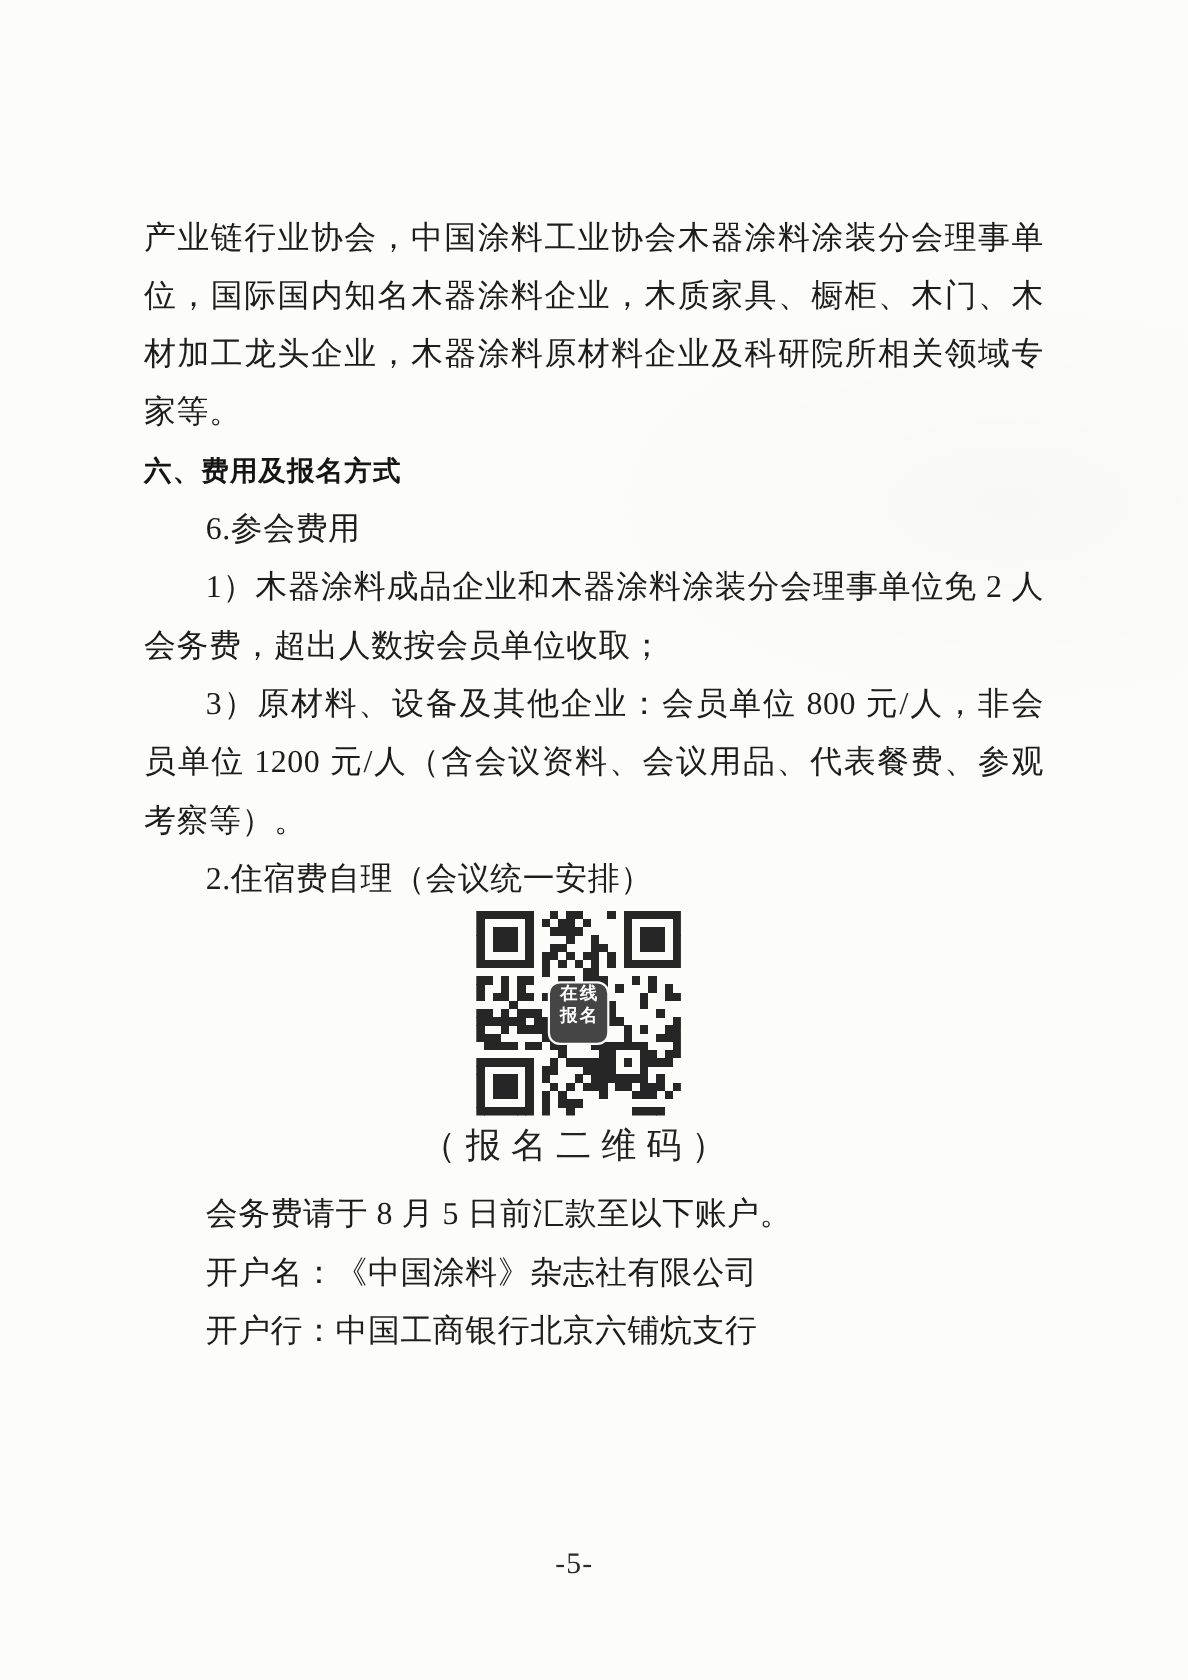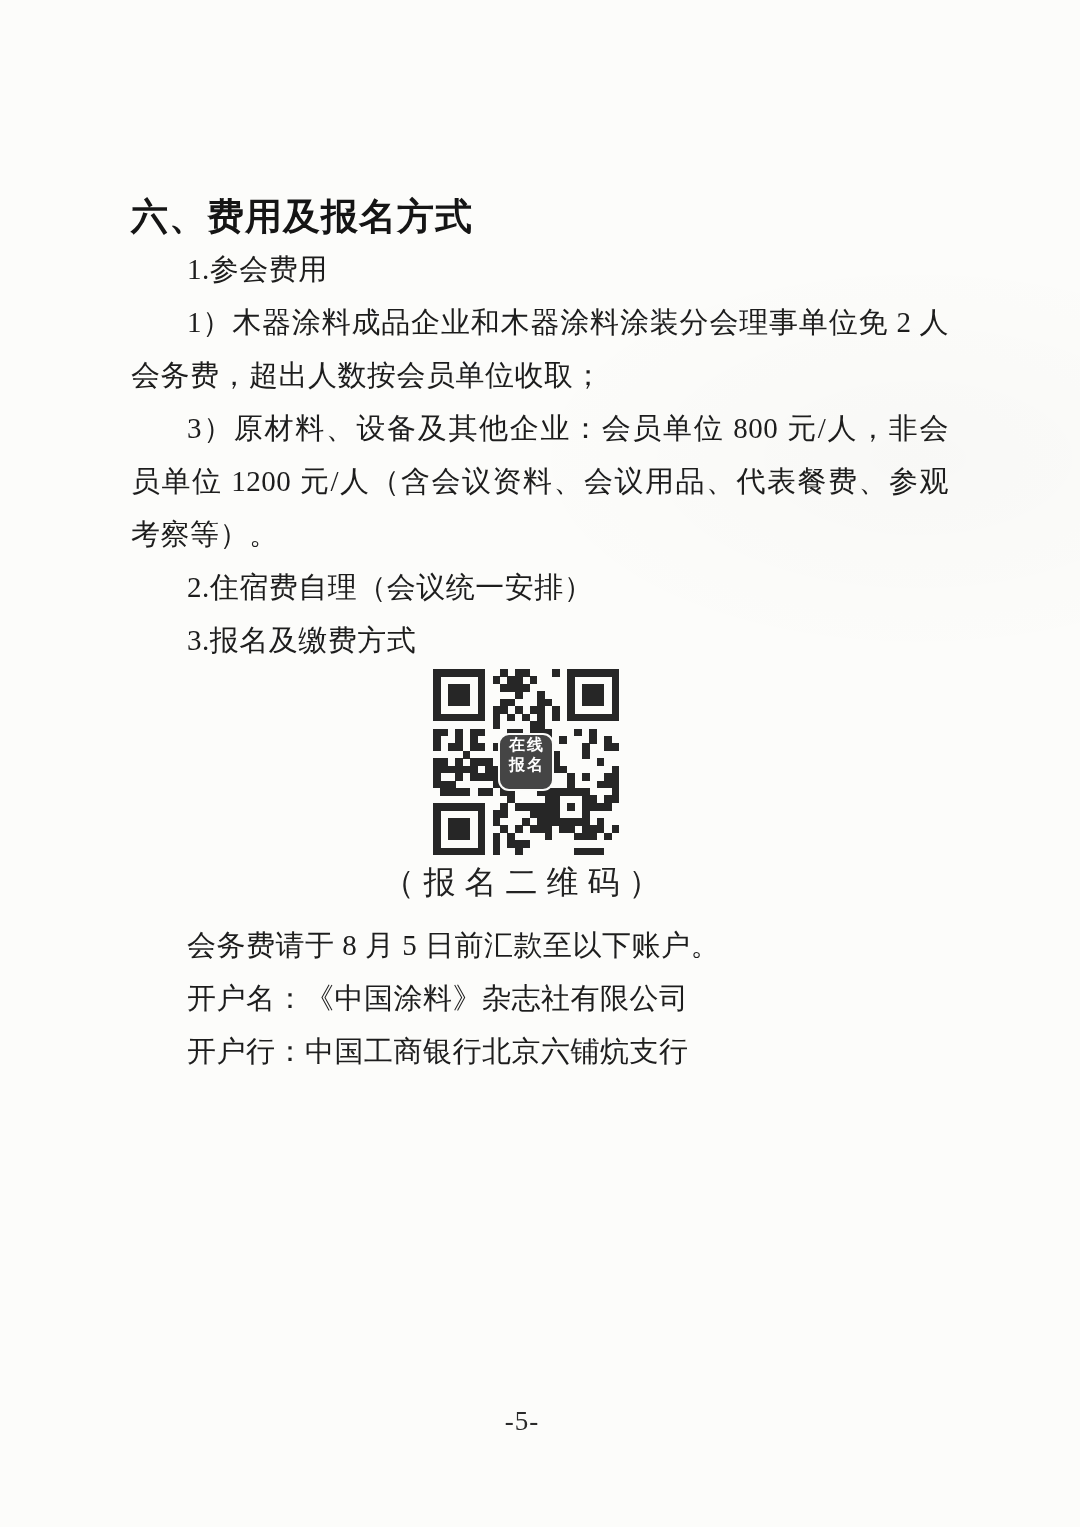--- a/index.html
+++ b/index.html
@@ -31,21 +31,21 @@
     font-size: 29px;
     line-height: 53px;
     text-align: justify;
     text-justify: inter-ideograph;
     letter-spacing: 0.5px;
   }
   .indent { text-indent: 56px; }
   .heading {
     font-family: Liberation Sans, sans-serif;
     font-weight: 700;
-    font-size: 37px;
+    font-size: 25px;
     line-height: 53px;
     letter-spacing: 1px;
     color: #151515;
   }
   .qr-block {
     width: 186px;
     margin: 2px auto 0;
     transform: translateX(-14px);
   }
   .qr-wrap {
@@ -101,28 +101,28 @@
     color: #2a2a2a;
     letter-spacing: 1px;
   }
 </style>
 </head>
 <body>
 
 <div class="page">
   <div class="content">
 
+    <p class="body-text">产业链行业协会，中国涂料工业协会木器涂料涂装分会理事单位，国际国内知名木器涂料企业，木质家具、橱柜、木门、木材加工龙头企业，木器涂料原材料企业及科研院所相关领域专家等。</p>
 
     <h2 class="heading">六、费用及报名方式</h2>
 
-    <p class="body-text indent">1.参会费用</p>
+    <p class="body-text indent">6.参会费用</p>
     <p class="body-text indent">1）木器涂料成品企业和木器涂料涂装分会理事单位免 2 人会务费，超出人数按会员单位收取；</p>
     <p class="body-text indent">3）原材料、设备及其他企业：会员单位 800 元/人，非会员单位 1200 元/人（含会议资料、会议用品、代表餐费、参观考察等）。</p>
     <p class="body-text indent">2.住宿费自理（会议统一安排）</p>
-    <p class="body-text indent">3.报名及缴费方式</p>
 
     <div class="qr-block">
       <div class="qr-wrap">
         <svg class="qr-svg" viewBox="0 0 25 25" xmlns="http://www.w3.org/2000/svg">
             <g fill="#262626">
               <rect x="0" y="0" width="1.04" height="1.04"></rect>
               <rect x="1" y="0" width="1.04" height="1.04"></rect>
               <rect x="2" y="0" width="1.04" height="1.04"></rect>
               <rect x="3" y="0" width="1.04" height="1.04"></rect>
               <rect x="4" y="0" width="1.04" height="1.04"></rect>

